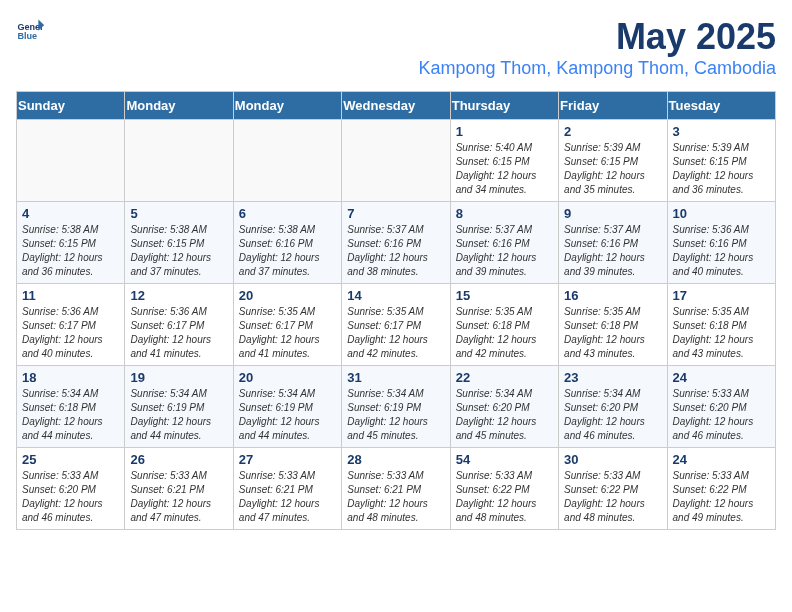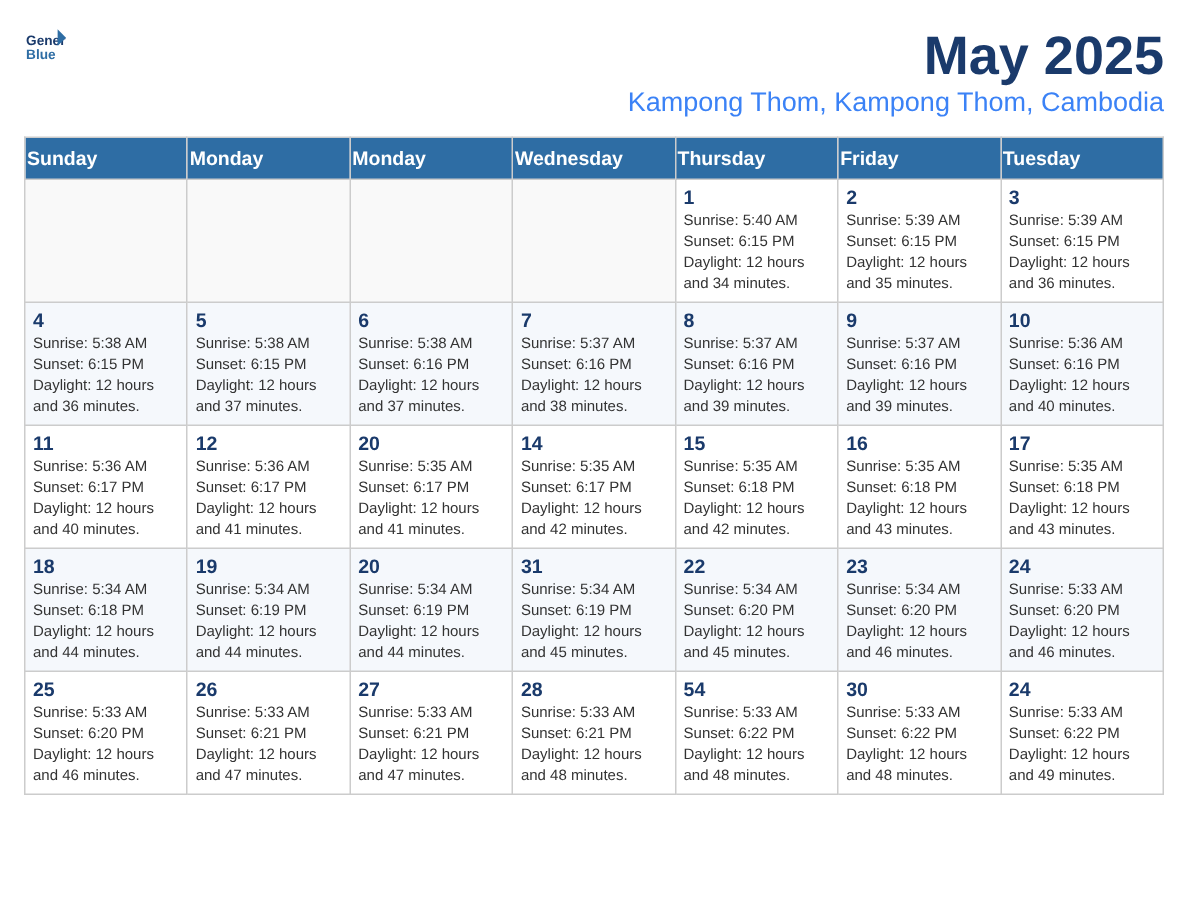--- a/index.html
+++ b/index.html
@@ -63,20 +63,21 @@
     .day-num {
       font-size: 13px;
       font-weight: bold;
       color: #1a3a6b;
       margin-bottom: 2px;
     }
     .day-info {
       font-size: 10px;
       color: #333;
       line-height: 1.4;
+      font-style: italic;
     }
     .empty-cell {
       background: #f9f9f9;
     }
   </style>
 </head>
 <body>
 
 <div style="display:flex; justify-content:space-between; align-items:flex-start; margin-bottom:2px;">
   <div class="header-logo">

